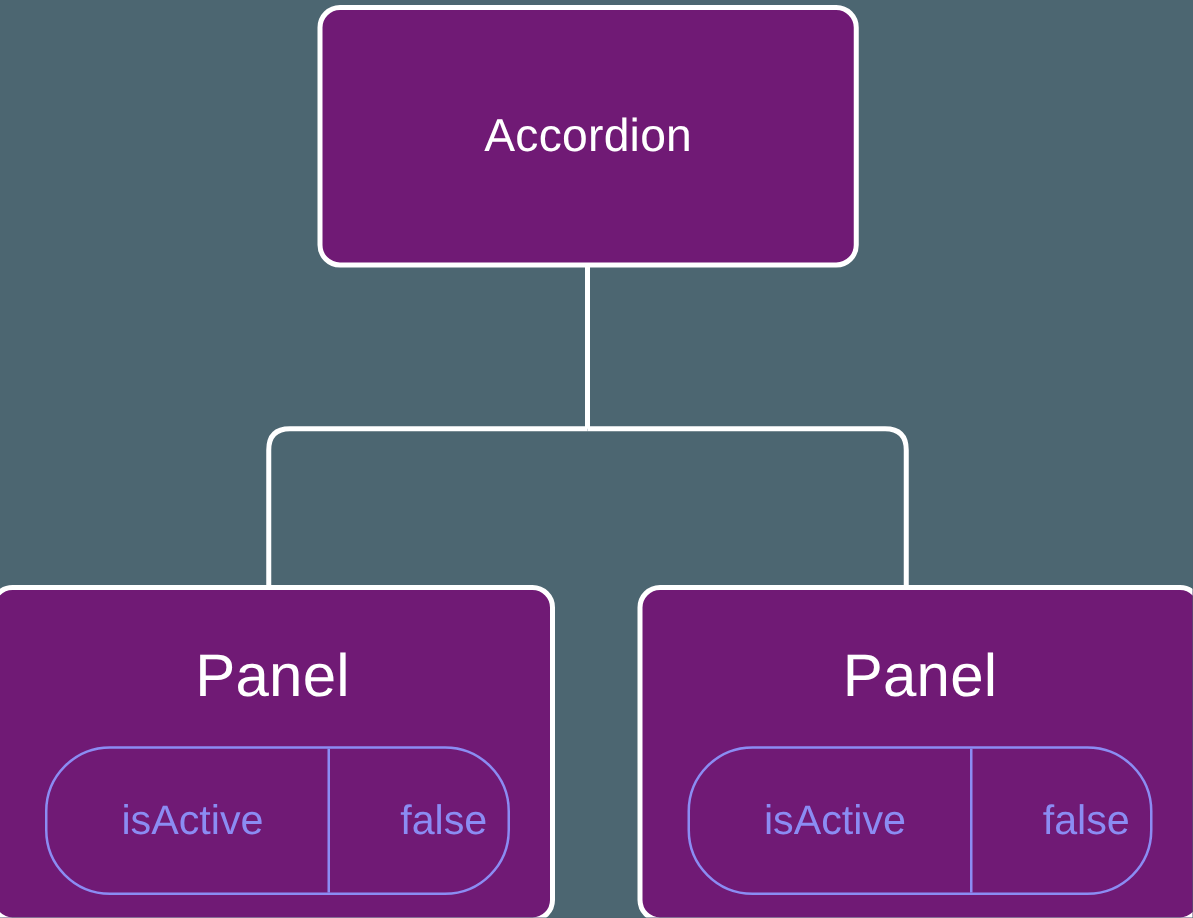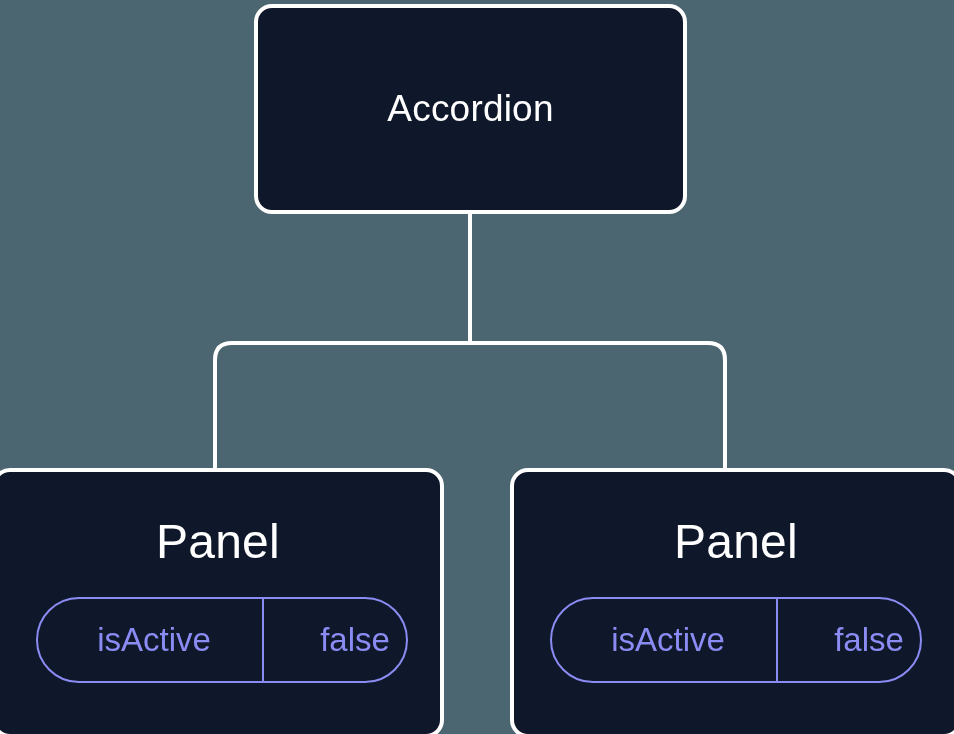--- a/index.html
+++ b/index.html
@@ -27,21 +27,21 @@
     left: 0;
     top: 0;
     width: 954px;
     height: 734px;
     pointer-events: none;
   }
 
   
   .node {
     position: absolute;
-    background: #0f172a;
+    background: #701a75;
     border: 4px solid #ffffff;
     border-radius: 18px;
     box-sizing: border-box;
     display: flex;
     flex-direction: column;
     align-items: center;
   }
 
   .node-root {
     left: 254px;
@@ -78,21 +78,21 @@
     white-space: nowrap;
   }
 
   .node-root .node-title {
     font-size: 37px;
   }
 
   
   .badge {
     margin-top: 28px;
-    height: 86px;
+    height: 119px;
     border: 2px solid #8b8cf3;
     border-radius: 52px;
     box-sizing: border-box;
     display: flex;
     flex-direction: row;
     align-items: stretch;
     background: transparent;
   }
 
   .node-child-left .badge {

